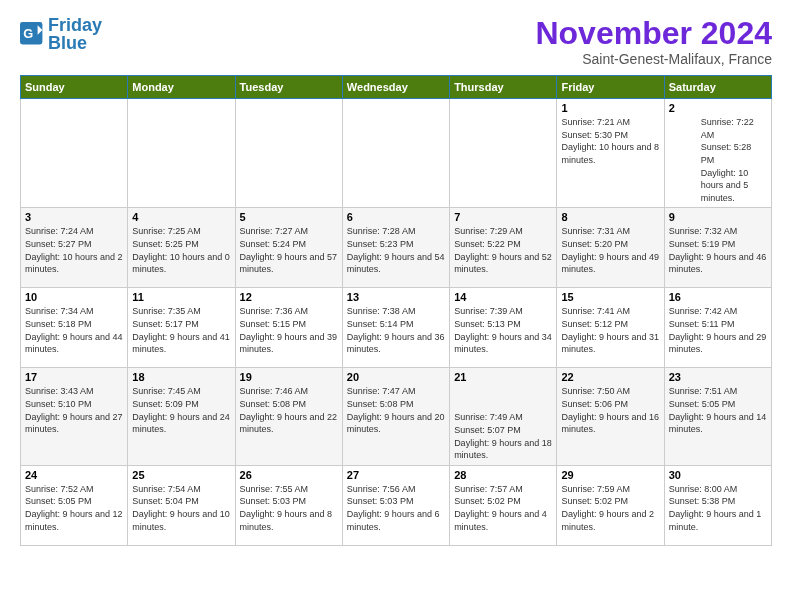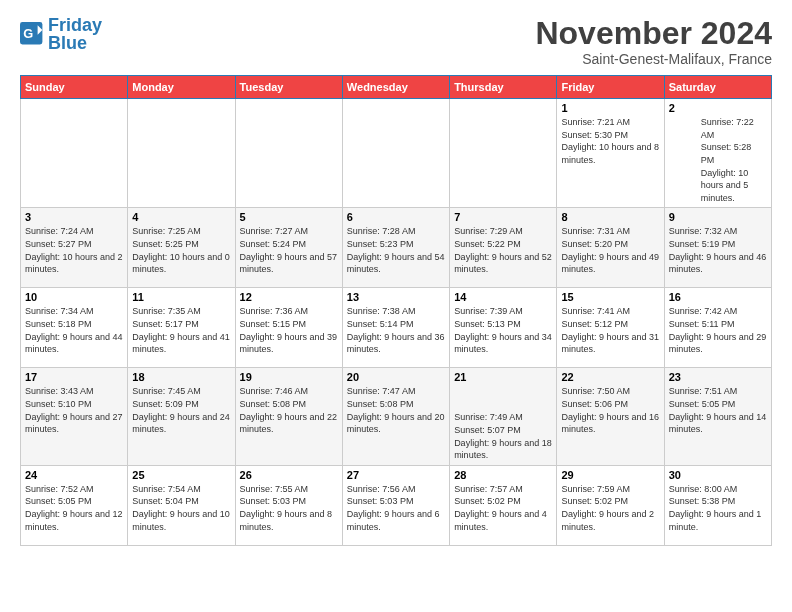--- a/index.html
+++ b/index.html
@@ -37,34 +37,34 @@
     .logo-icon {
       width: 24px;
       height: 24px;
     }
     .title-area {
       text-align: right;
     }
     .month-title {
       font-size: 32px;
       font-weight: bold;
-      color: #404040;
+      color: #6d28d9;
       line-height: 1.1;
     }
     .location {
       font-size: 14px;
       color: #555;
     }
     table {
       width: 100%;
       border-collapse: collapse;
       font-size: 10px;
     }
     thead tr th {
-      background: #ef4444;
+      background: #4d7c0f;
       color: #fff;
       font-weight: bold;
       font-size: 11px;
       padding: 5px 4px;
       text-align: left;
       border: 1px solid #2a7ab5;
     }
     tbody tr td {
       border: 1px solid #ccc;
       vertical-align: top;

